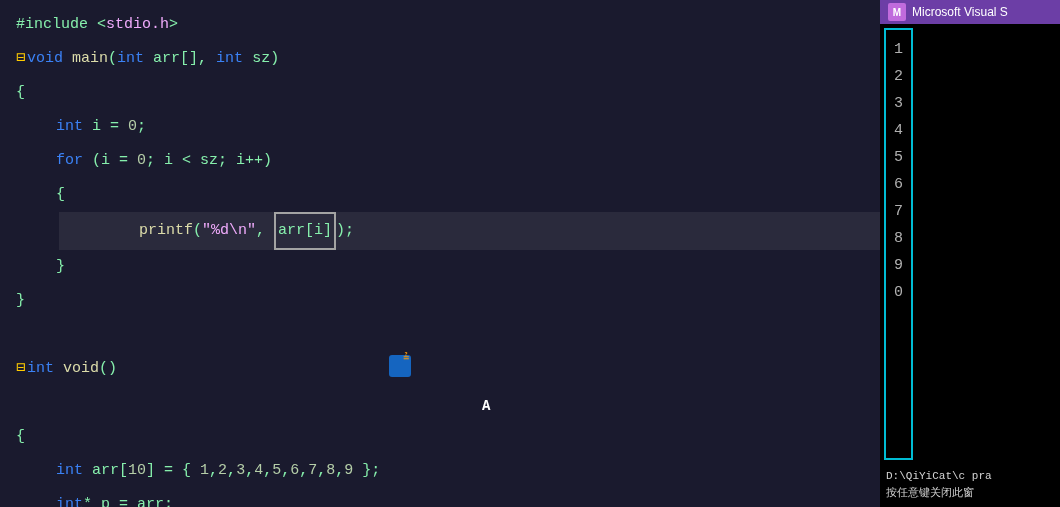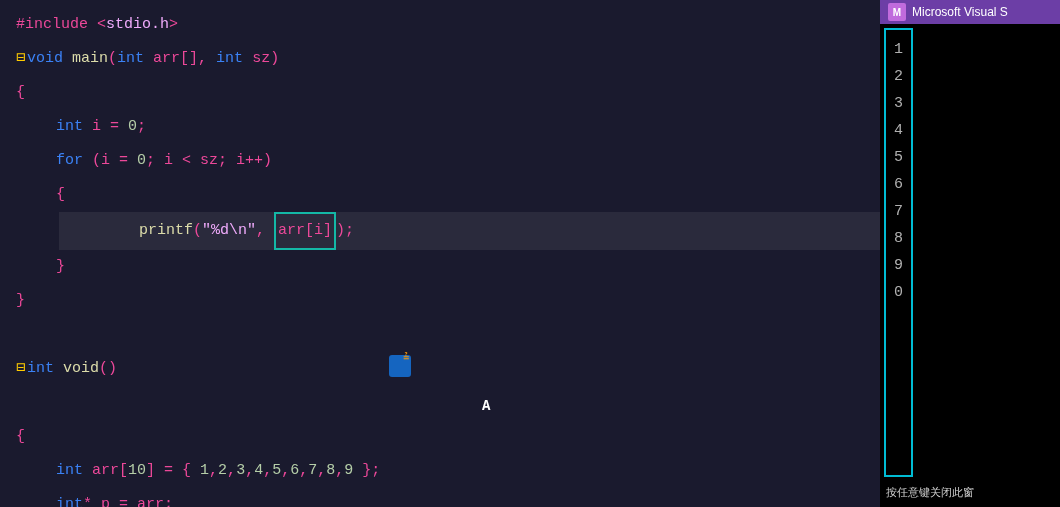--- a/index.html
+++ b/index.html
@@ -36,31 +36,31 @@
 
     .line.highlighted {
       background: rgba(255,255,255,0.07);
       margin-left: 43px;
     }
 
     .kw { color: #3b82f6; }
     .fn { color: #dcdcaa; }
     .str { color: #f0abfc; }
     .num { color: #b5cea8; }
-    .plain { color: #ec4899; }
+    .plain { color: #86efac; }
 
     .arrow-marker {
       display: inline-block;
       color: #ffcc00;
       margin-right: 2px;
     }
 
     .box-highlight {
       display: inline-block;
-      border: 2px solid #14b8a6;
+      border: 2px solid #a3a3a3;
       padding: 0 2px;
       background: transparent;
     }
 
     
     .right-panel {
       width: 180px;
       display: flex;
       flex-direction: column;
       background: #000000;
@@ -195,15 +195,16 @@
       <div>4</div>
       <div>5</div>
       <div>6</div>
       <div>7</div>
       <div>8</div>
       <div>9</div>
       <div>0</div>
     </div>
   </div>
   <div class="console-footer">
+    <div>D:\QiYiCat\c pra</div>
     <div>按任意键关闭此窗</div>
   </div>
 </div>
 
 </body></html>

